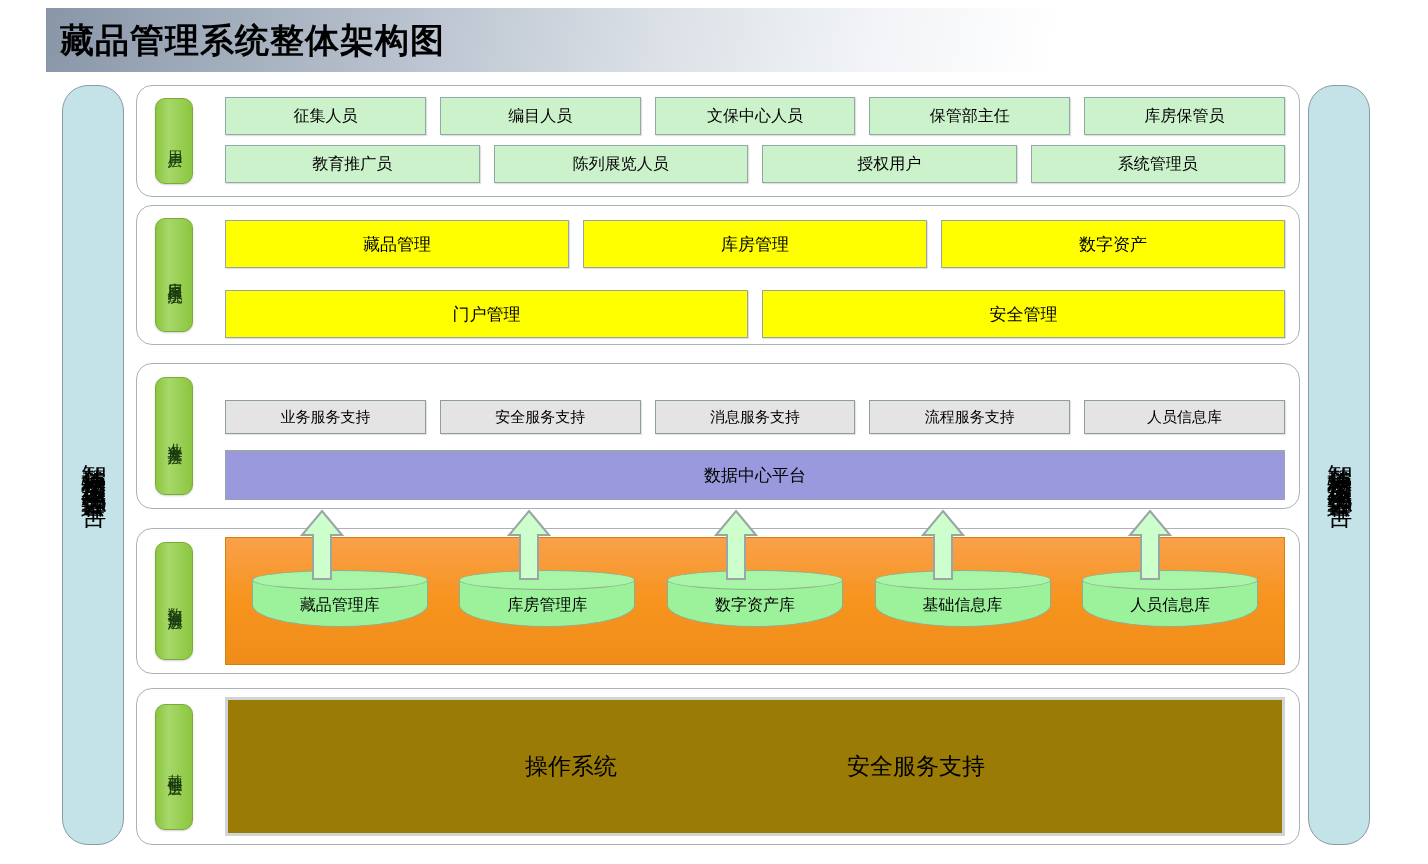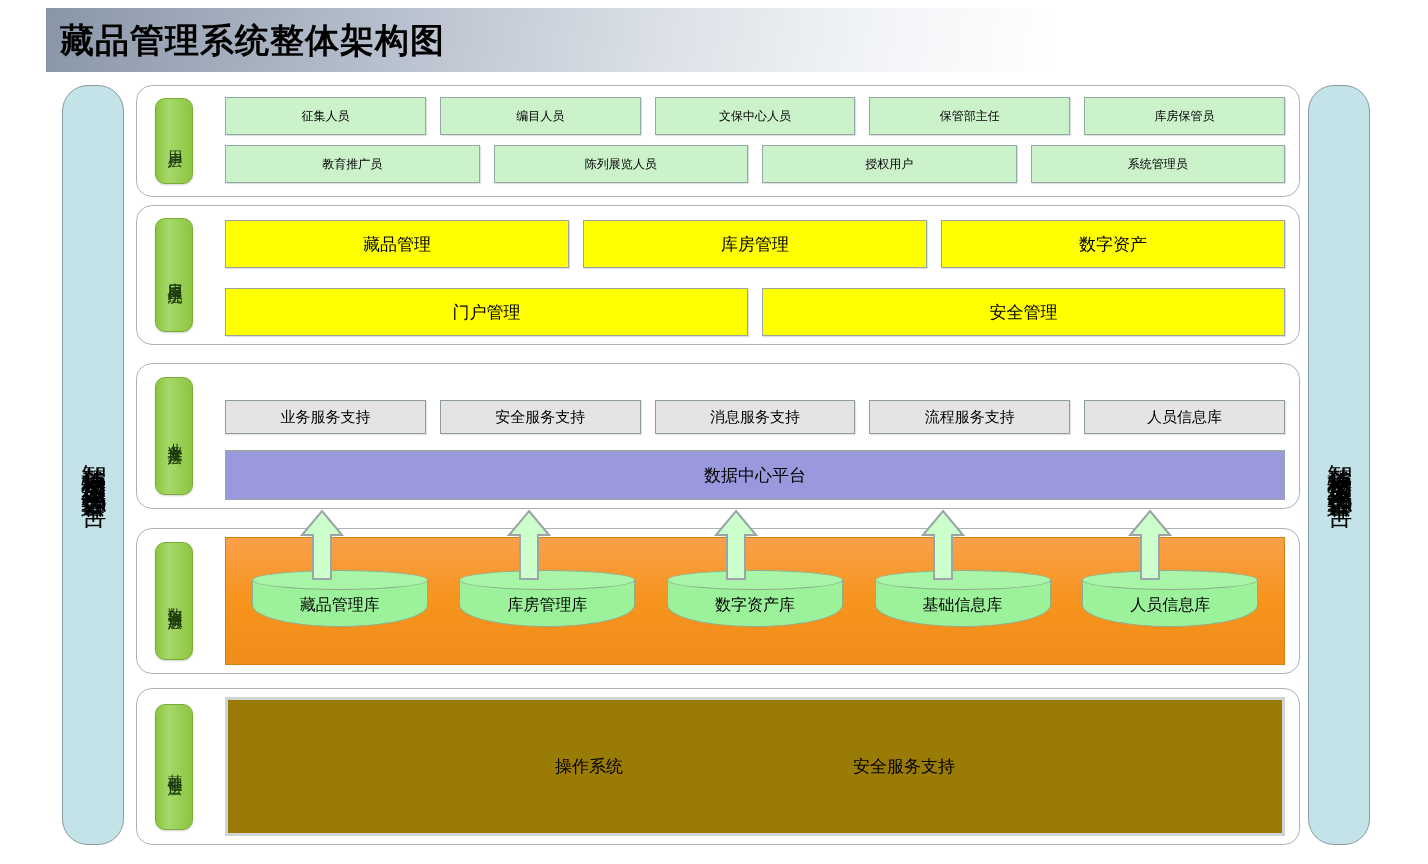--- a/index.html
+++ b/index.html
@@ -120,41 +120,41 @@
   
   .box-user {
     flex: 1;
     height: 38px;
     background: #ccf2cc;
     border: 1.6px solid #93a9a3;
     display: flex;
     align-items: center;
     justify-content: center;
     font-family: "DejaVu Serif", "Liberation Serif", serif;
-    font-size: 12px;
+    font-size: 16px;
     color: #000;
     box-shadow: 1px 1px 1px rgba(0,0,0,0.12);
   }
   #layer-user .layer-body { display: flex; flex-direction: column; gap: 10px; padding-top: 3px; }
 
   
   .box-app {
     flex: 1;
     height: 48px;
     background: #ffff00;
     border: 1.8px solid #9aa3a6;
     display: flex;
     align-items: center;
     justify-content: center;
     font-family: "DejaVu Serif", "Liberation Serif", serif;
     font-size: 17px;
     color: #000;
     box-shadow: 1px 1px 1px rgba(0,0,0,0.12);
   }
-  #layer-app .layer-body { display: flex; flex-direction: column; gap: 15px; padding-top: 6px; justify-content: space-between; }
+  #layer-app .layer-body { display: flex; flex-direction: column; gap: 22px; padding-top: 6px; }
 
   
   .box-service {
     flex: 1;
     height: 34px;
     background: #e4e4e4;
     border: 1.6px solid #8e9ea0;
     display: flex;
     align-items: center;
     justify-content: center;
@@ -249,21 +249,21 @@
     bottom: 8px;
     background: #9a7b06;
     border: 3px solid #cfd4d6;
     display: flex;
     align-items: center;
     justify-content: center;
     gap: 230px;
   }
   .base-label {
     font-family: "DejaVu Serif", "Liberation Serif", serif;
-    font-size: 17px;
+    font-size: 23px;
     color: #000;
   }
 </style>
 </head>
 <body>
 
 <div id="title-banner">
   <div id="title-text">藏品管理系统整体架构图</div>
 </div>
 

